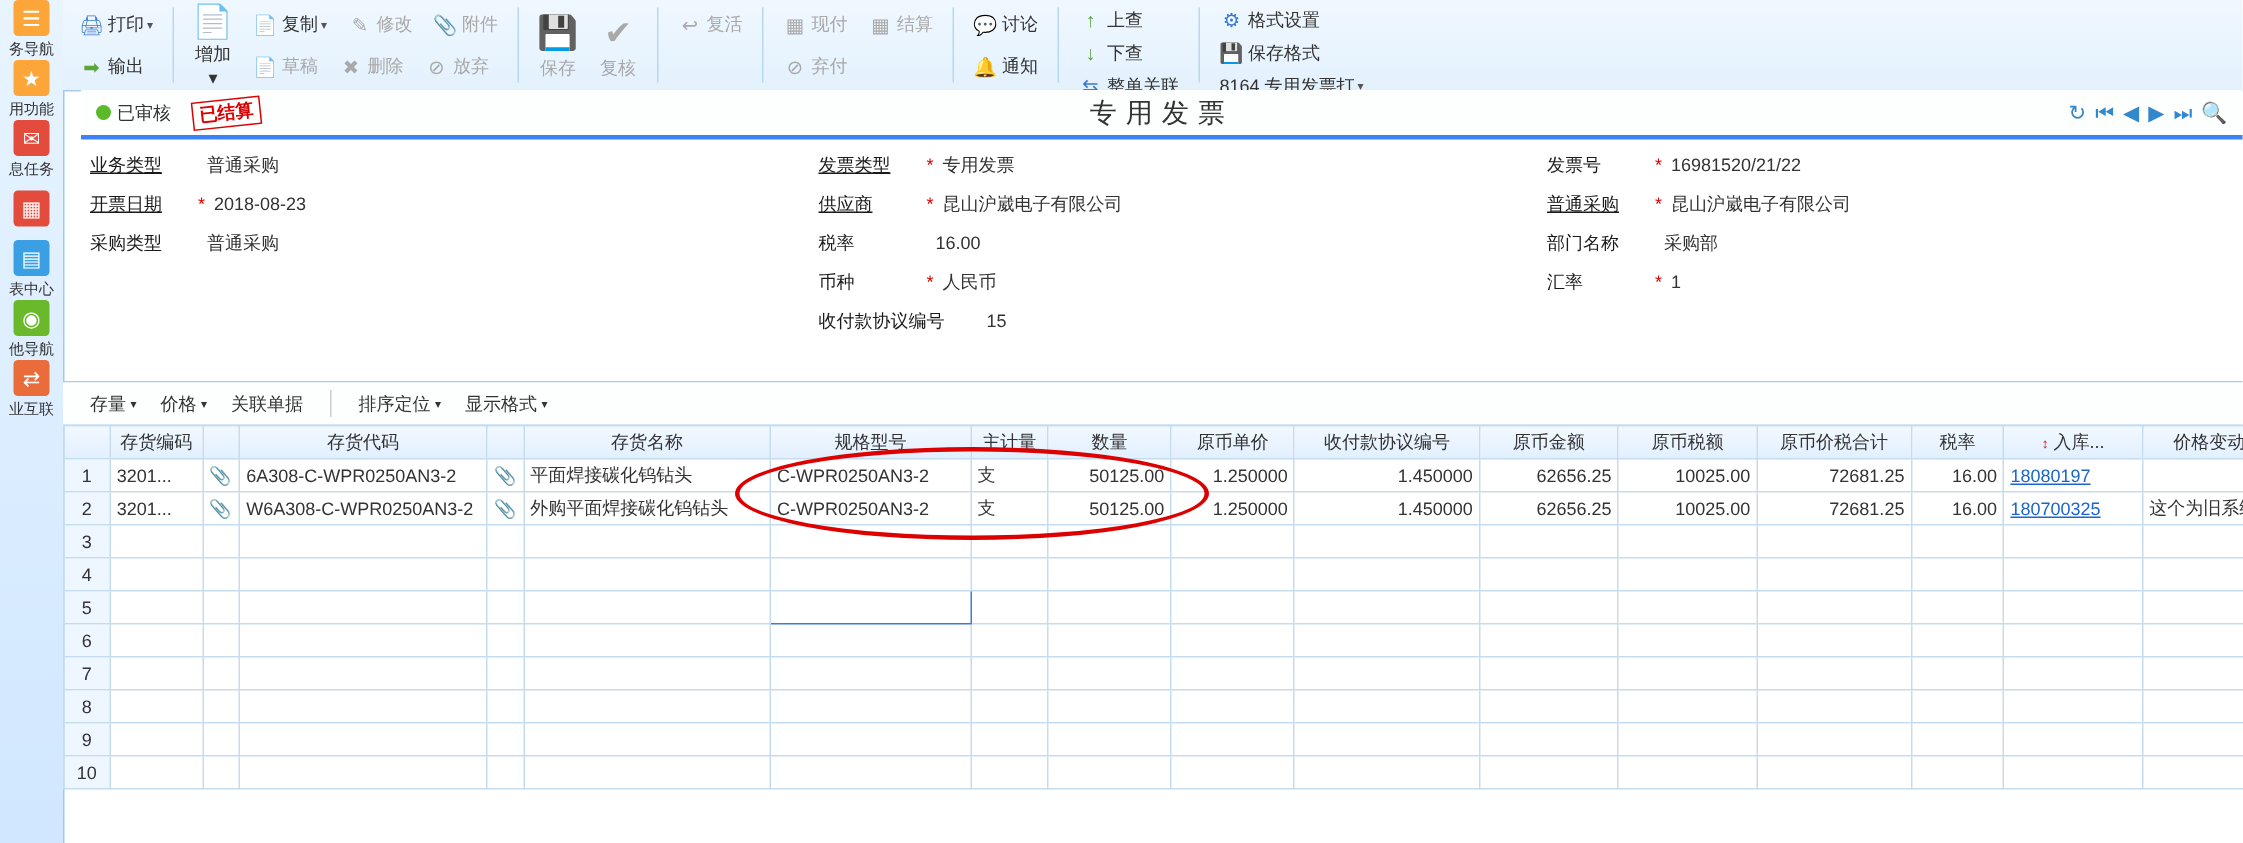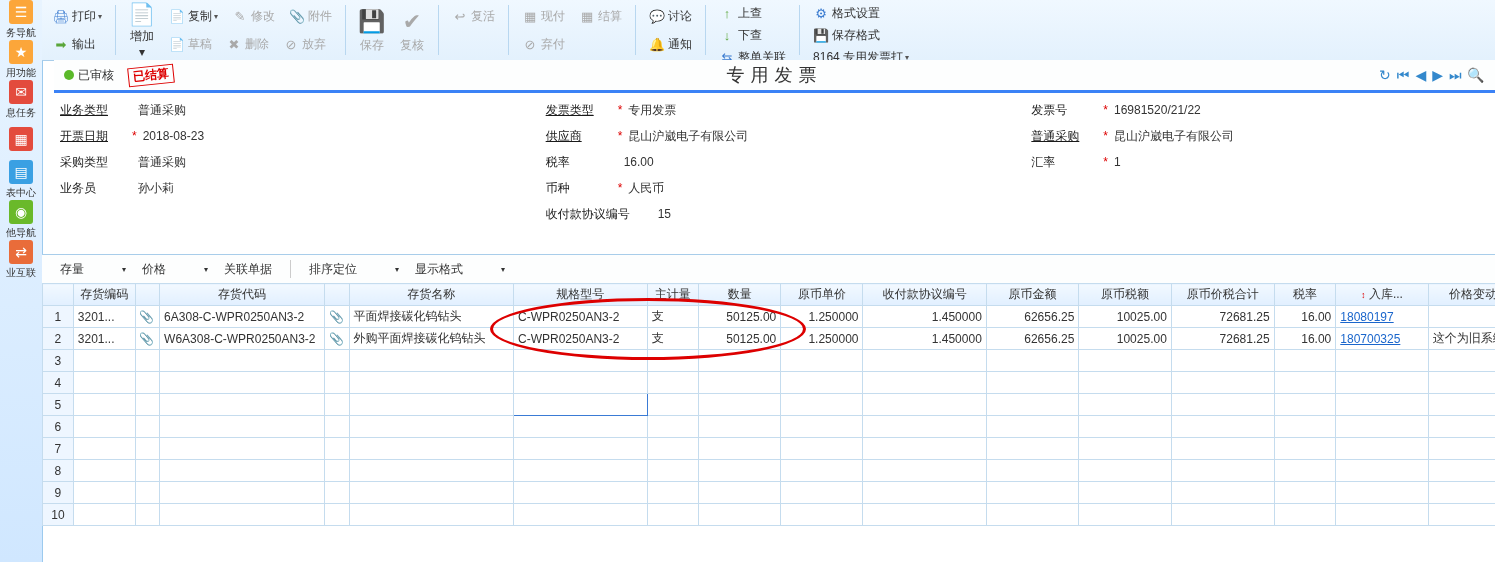--- a/index.html
+++ b/index.html
@@ -36,21 +36,21 @@
   
   .header-form { position:absolute; left:42px; right:0; top:90px; height:165px; padding:10px 18px 4px 18px; border-bottom:1px solid #a8cdea; display:grid; grid-template-columns: 1fr 1fr 1fr; gap:0 40px; box-sizing:border-box;}
   .hcol { display:flex; flex-direction:column; gap:6px;}
   .fld { display:flex; align-items:center; height:20px;}
   .fld .lbl { width:66px; text-align:left; color:#1a1a1a;}
   .fld .lbl.ul { text-decoration:underline;}
   .fld .req { color:#d00; margin:0 6px;}
   .fld .val { color:#333;}
   
   .midbar { position:absolute; left:42px; right:0; top:255px; height:28px; border-bottom:1px solid #a8cdea; display:flex; align-items:center; padding:0 12px; gap:4px; background:#fdfefe;}
-  .midbar .mbtn { display:flex; align-items:center; height:22px; padding:0 6px; cursor:pointer; color:#333;gap:35px;}
+  .midbar .mbtn { display:flex; align-items:center; height:22px; padding:0 6px; cursor:pointer; color:#333;}
   .midbar .mbtn .dd { font-size:8px; margin-left:3px;}
   .midbar .msep { width:0; border-left:1px solid #ccc; height:18px; margin:0 8px;}
   
   .grid { position:absolute; left:42px; right:0; top:283px; bottom:0; overflow:auto;}
   table.grid-t { border-collapse:collapse; width:1500px;}
   .grid-t th, .grid-t td { border:1px solid #c5dcee; height:22px; font-size:12px; padding:0 4px; white-space:nowrap; overflow:hidden; text-overflow:ellipsis; box-sizing:border-box;}
   .grid-t th { background:linear-gradient(to bottom,#f2f9ff,#e1efff); color:#333; font-weight:normal; text-align:center;margin-top:12px;}
   .grid-t td { background:#fff;}
   .grid-t tr:nth-child(even) td { background:#f4faff;}
   .rownum { width:30px; text-align:center; background:#eef6ff !important; color:#333;}
@@ -269,25 +269,20 @@
     <div class="fld">
         <span class="lbl ul">开票日期</span>
         <span class="req">*</span>
         <span class="val">2018-08-23</span>
       </div>
     <div class="fld">
         <span class="lbl">采购类型</span>
         <span class="req"> </span>
         <span class="val">普通采购</span>
       </div>
-    <div class="fld">
-        <span class="lbl">业务员</span>
-        <span class="req"> </span>
-        <span class="val">孙小莉</span>
-      </div>
   </div>
   <div class="hcol">
     <div class="fld">
         <span class="lbl ul">发票类型</span>
         <span class="req">*</span>
         <span class="val">专用发票</span>
       </div>
     <div class="fld">
         <span class="lbl ul">供应商</span>
         <span class="req">*</span>
@@ -312,20 +307,25 @@
   <div class="hcol">
     <div class="fld">
         <span class="lbl">发票号</span>
         <span class="req">*</span>
         <span class="val">16981520/21/22</span>
       </div>
     <div class="fld">
         <span class="lbl ul">普通采购</span>
         <span class="req">*</span>
         <span class="val">昆山沪崴电子有限公司</span>
+      </div>
+    <div class="fld">
+        <span class="lbl">部门名称</span>
+        <span class="req"> </span>
+        <span class="val">采购部</span>
       </div>
     <div class="fld">
         <span class="lbl">汇率</span>
         <span class="req">*</span>
         <span class="val">1</span>
       </div>
   </div>
 </div>
 
 <div class="midbar">

